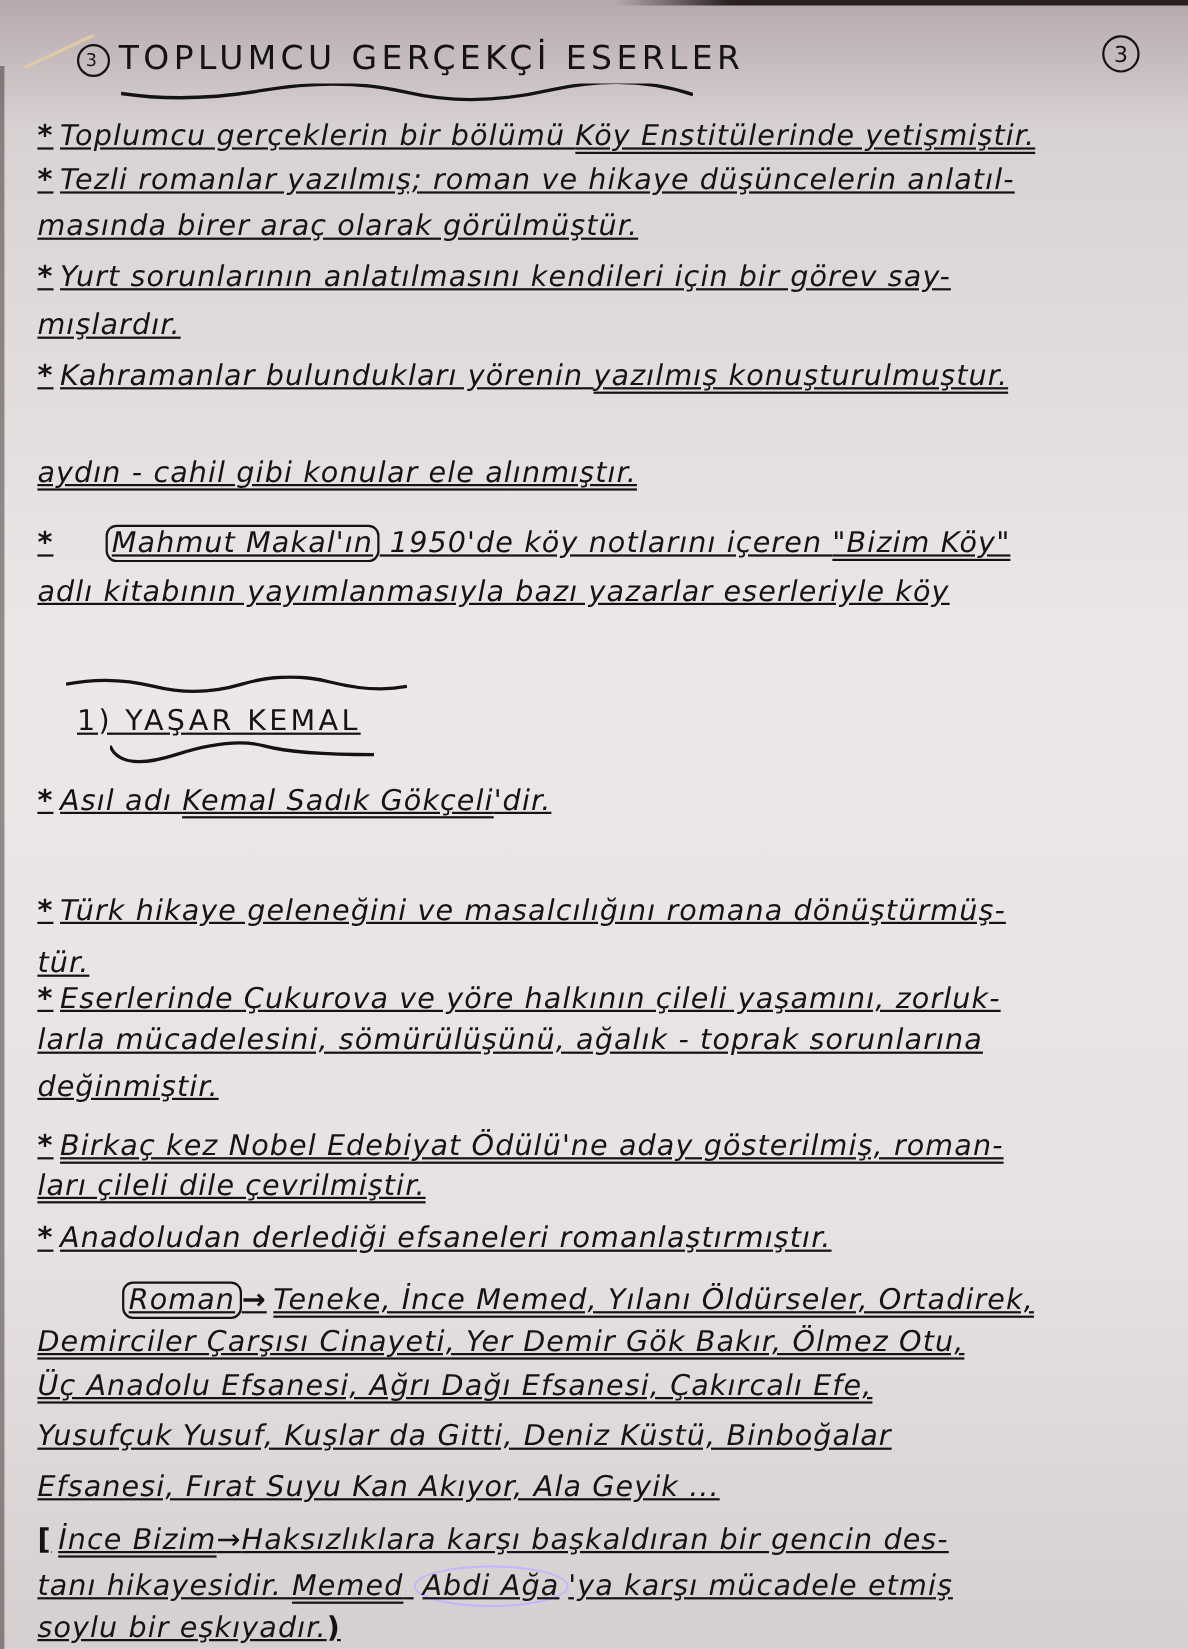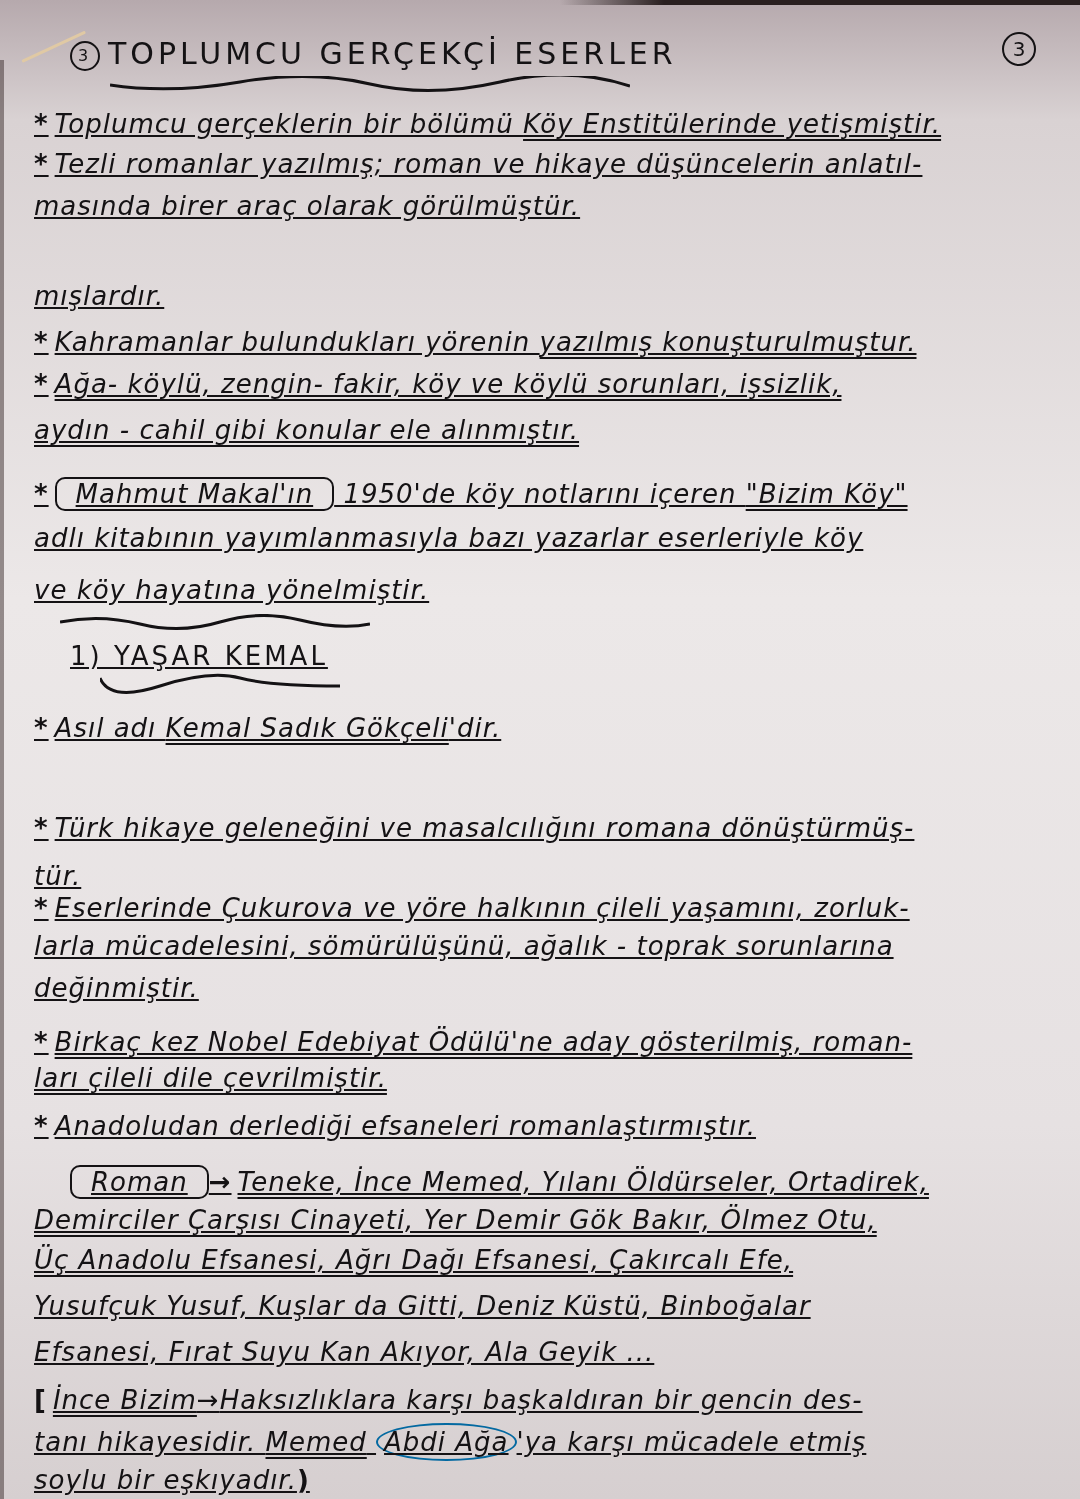--- a/index.html
+++ b/index.html
@@ -35,22 +35,22 @@
     position:absolute; right:44px; top:32px; width:30px; height:30px;
     border:2px solid #141214; border-radius:50%; text-align:center; line-height:30px; font-size:20px; font-style:normal;
   }
   .pencil {
     position:absolute; left:22px; top:60px; width:70px; height:3px; background:#e0c9a4;
     transform:rotate(-25deg); transform-origin:left center;
     border-radius:2px;
   }
   .wavy { position:absolute; }
   .ul { text-decoration: underline; text-decoration-thickness:2px; text-underline-offset:6px; }
-  .boxed { border:2px solid #141214; border-radius:10px; padding:0 19px; }
-  .circled { border:2px solid #0369a1; border-radius:50%; padding:2px 6px; }
+  .boxed { border:2px solid #141214; border-radius:10px; padding:0 4px;margin-left:41px; }
+  .circled { border:2px solid #c4b5fd; border-radius:50%; padding:2px 6px; }
   .star { font-style:normal; font-weight:bold; margin-right:6px; }
   .subtitle { font-style:normal; letter-spacing:3px; }
 </style>
 </head>
 <body>
 
 <div class="topstrip"></div>
 <div class="leftedge"></div>
 
 <div class="page">
@@ -68,40 +68,37 @@
 
   <div class="line" style="top:104px">
     <span class="star">*</span><span>Toplumcu gerçeklerin bir bölümü </span><span class="ul">Köy Enstitülerinde yetişmiştir.</span>
   </div>
   <div class="line" style="top:144px">
     <span class="star">*</span><span>Tezli romanlar yazılmış; roman ve hikaye düşüncelerin anlatıl-</span>
   </div>
   <div class="line" style="top:186px">
     <span>masında birer araç olarak görülmüştür.</span>
   </div>
+  <div class="line" style="top:232px">
+    <span class="star">*</span><span>Yurt sorunlarının anlatılmasını kendileri için bir görev say-</span>
+  </div>
   <div class="line" style="top:276px">
     <span>mışlardır.</span>
   </div>
   <div class="line" style="top:322px">
     <span class="star">*</span><span>Kahramanlar bulundukları yörenin </span><span class="ul">yazılmış konuşturulmuştur.</span>
-  </div>
-  <div class="line" style="top:364px">
-    <span class="star">*</span><span class="ul">Ağa- köylü, zengin- fakir, köy ve köylü sorunları, işsizlik,</span>
   </div>
   <div class="line" style="top:410px">
     <span class="ul">aydın - cahil gibi konular ele alınmıştır.</span>
   </div>
   <div class="line" style="top:474px">
     <span class="star">*</span><span class="boxed">Mahmut Makal'ın</span><span> 1950'de köy notlarını içeren </span><span class="ul">"Bizim Köy"</span>
   </div>
   <div class="line" style="top:518px">
     <span>adlı kitabının yayımlanmasıyla bazı yazarlar eserleriyle köy</span>
-  </div>
-  <div class="line" style="top:570px">
-    <span>ve köy hayatına yönelmiştir.</span>
   </div>
 
   <svg class="wavy" style="left:60px;top:614px" width="310" height="18">
     <path d="M0 8 Q 40 0 80 10 T 160 8 T 240 6 T 310 10" stroke="#141214" stroke-width="3" fill="none"></path>
   </svg>
 
   <div class="line subtitle" style="top:636px;left:70px">1) YAŞAR KEMAL</div>
   <svg class="wavy" style="left:100px;top:672px" width="240" height="24">
     <path d="M0 6 Q 10 30 60 14 T 140 6 T 240 14" stroke="#141214" stroke-width="3" fill="none"></path>
   </svg>

